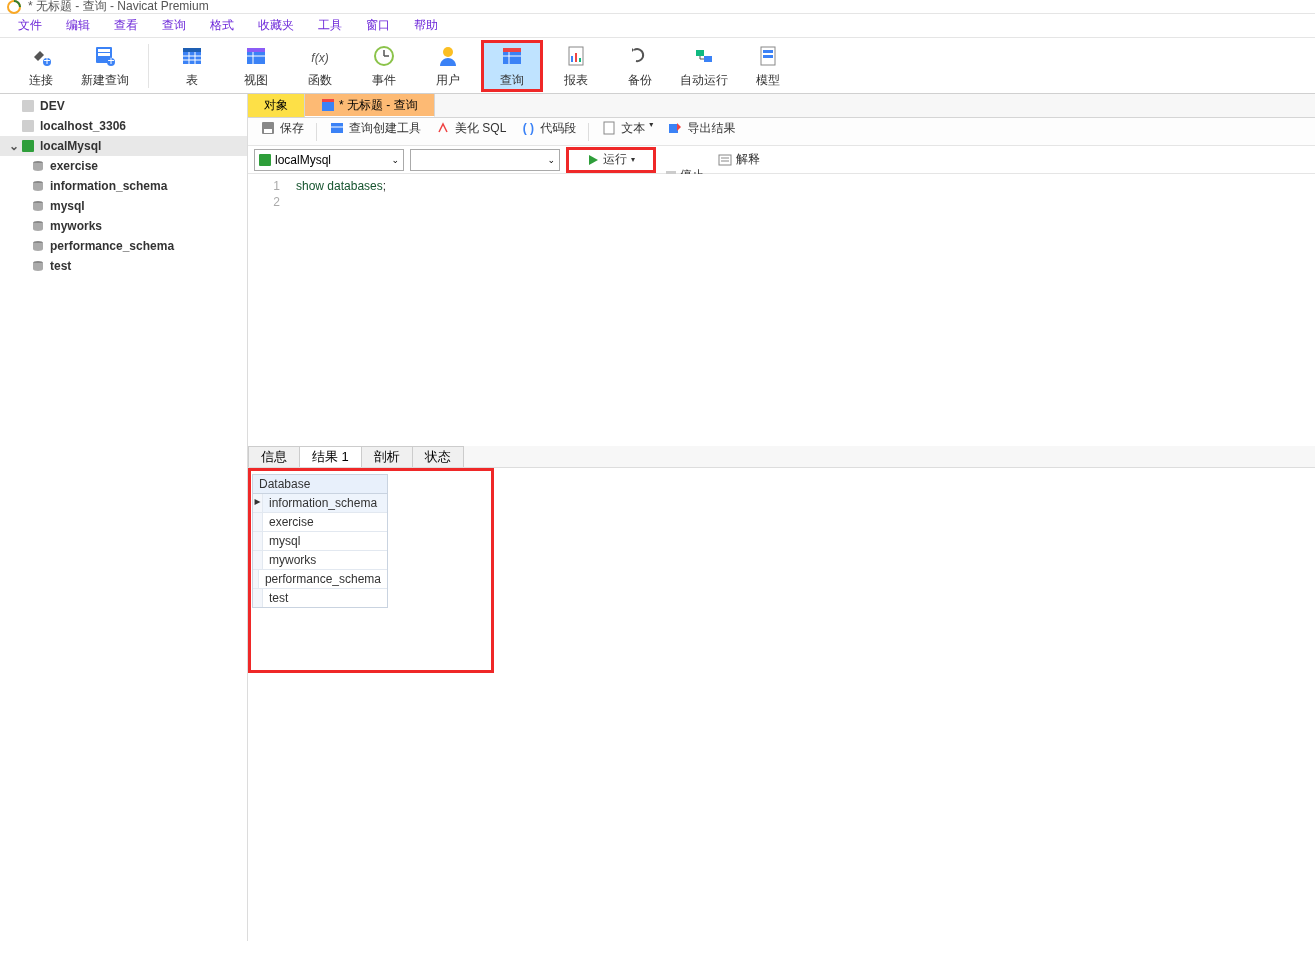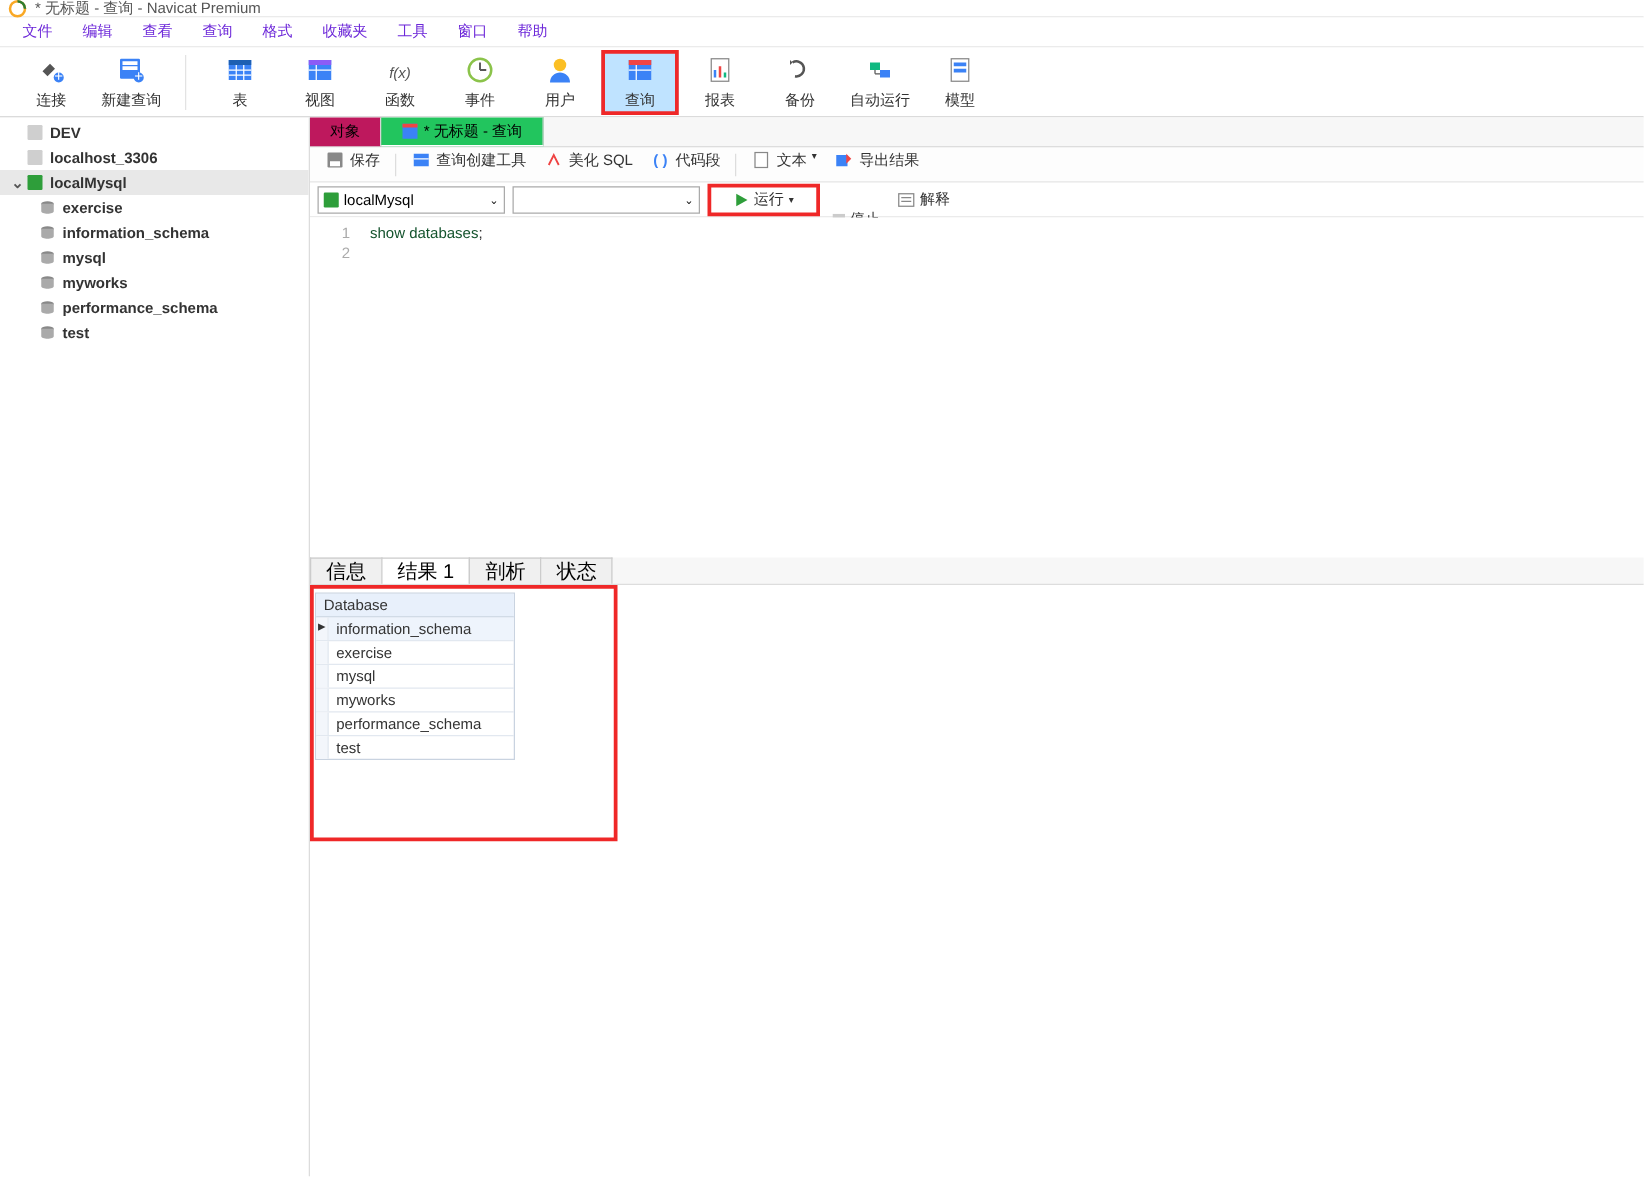--- a/index.html
+++ b/index.html
@@ -25,48 +25,48 @@
 .tree-item { display: flex; align-items: center; height: 20px; padding-left: 8px; cursor: default; }
 .tree-item .expander { width: 12px; color: #555; display:inline-block; text-align:center; }
 .tree-item .icon { width: 16px; height: 16px; margin-right: 4px; display:inline-flex; align-items:center; justify-content:center;}
 .tree-item .label { color: #333; white-space: nowrap;}
 .tree-item.selected { background: #e8e8e8; }
 .tree-child { padding-left: 30px; }
 
 .main-panel { flex: 1; display: flex; flex-direction: column; background: #fff; position: relative; }
 
 .tabstrip { height: 24px; display: flex; align-items: stretch; border-bottom: 1px solid #d5d5d5; background: #f7f7f7; }
-.tabstrip .tab { padding: 0 16px; display: flex; align-items: center; border-right: 1px solid #d5d5d5; background: #be185d; cursor: default; gap:4px;}
-.tabstrip .tab.active { background: #22c55e; border-bottom: 1px solid #fff; }
+.tabstrip .tab { padding: 0 16px; display: flex; align-items: center; border-right: 1px solid #d5d5d5; background: #fde047; cursor: default; gap:4px;}
+.tabstrip .tab.active { background: #fdba74; border-bottom: 1px solid #fff; }
 .tabstrip .tab .tab-icon { width:14px; height:14px; display:inline-flex; align-items:center; justify-content:center;}
 
 .subtoolbar { height: 28px; display: flex; align-items: center; padding: 0 8px; gap: 6px; border-bottom: 1px solid #e5e5e5; background: #fdfdfd;}
 .subtoolbar .st-btn { display: flex; align-items: flex-start; height: 24px; padding: 0 4px; gap: 4px; cursor: default; color:#333;}
 .subtoolbar .st-btn .st-icon { width:16px; height:16px; display:inline-flex; align-items:center; justify-content:center;}
 .subtoolbar .sep { width:1px; height:18px; background:#ddd; margin:0 2px;}
 
 .querybar { height: 28px; display:flex; align-items:center; padding:2px 6px; gap:6px; border-bottom:1px solid #e5e5e5;}
 .querybar .run-group { display:flex; align-items:center; height:26px; border:3px solid #ef2828; padding:0 18px; gap:4px; }
 .querybar .run-btn { display:flex; align-items:center; gap:4px; color:#333; cursor:default;}
 .querybar .disabled { color:#aaa;margin-top:32px;}
 .querybar .qb-btn { display:flex; align-items:center; gap:4px; padding:0 4px; color:#333; cursor:default;}
 
 .editor { flex: 0 0 272px; display:flex; background:#fff; font-family: Consolas, monospace; font-size:13px; }
 .editor .gutter { width:40px; background:#fff; color:#aaa; text-align:right; padding:4px 8px 0 0; line-height:16px;}
 .editor .code { flex:1; padding:4px 8px 0 8px; line-height:16px; white-space:pre;}
 .kw { color:#14532d; }
 .pl { color:#333; }
 
 .result-tabs { height:22px; display:flex; align-items:stretch; border-bottom:1px solid #ddd; background:#f7f7f7;}
-.result-tabs .rtab { padding:0 12px; display:flex; align-items:center; border:1px solid #ccc; border-bottom:none; margin-right:-1px; background:#f0f0f0; cursor:default; font-size:16px;}
+.result-tabs .rtab { padding:0 12px; display:flex; align-items:center; border:1px solid #ccc; border-bottom:none; margin-right:-1px; background:#f0f0f0; cursor:default; font-size:13px;}
 .result-tabs .rtab.active { background:#fff; }
 
 .result-area { position:relative; flex:1; background:#fff;}
 .result-box-highlight { position:absolute; left:0; top:0; width:246px; height:205px; border:3px solid #ef2828; pointer-events:none; z-index:5;}
-.result-grid { margin:6px 0 16px 4px; border:1px solid #c9d3e0; width:160px; font-size:12px;}
+.result-grid { margin:6px 0 16px 4px; border:1px solid #c9d3e0; width:136px; font-size:12px;}
 .result-grid .hdr { background:#e8f0fb; border-bottom:1px solid #c9d3e0; padding:2px 6px; color:#333;}
 .result-grid .row { display:flex; border-bottom:1px solid #e2e8f0; }
 .result-grid .row:last-child{border-bottom:none;}
 .result-grid .rowmark { width:10px; text-align:center; color:#333; background:#f3f6fb; border-right:1px solid #e2e8f0;}
 .result-grid .cell { flex:1; padding:2px 6px; color:#333;}
 .result-grid .row.sel .cell { background:#eef4fc;}
 
 svg { display:block; }
 </style>
 </head>

